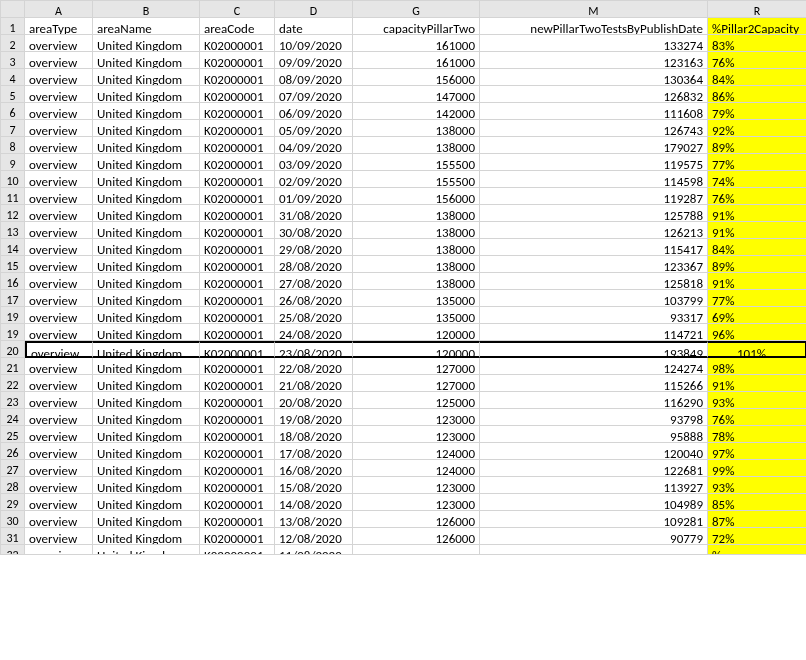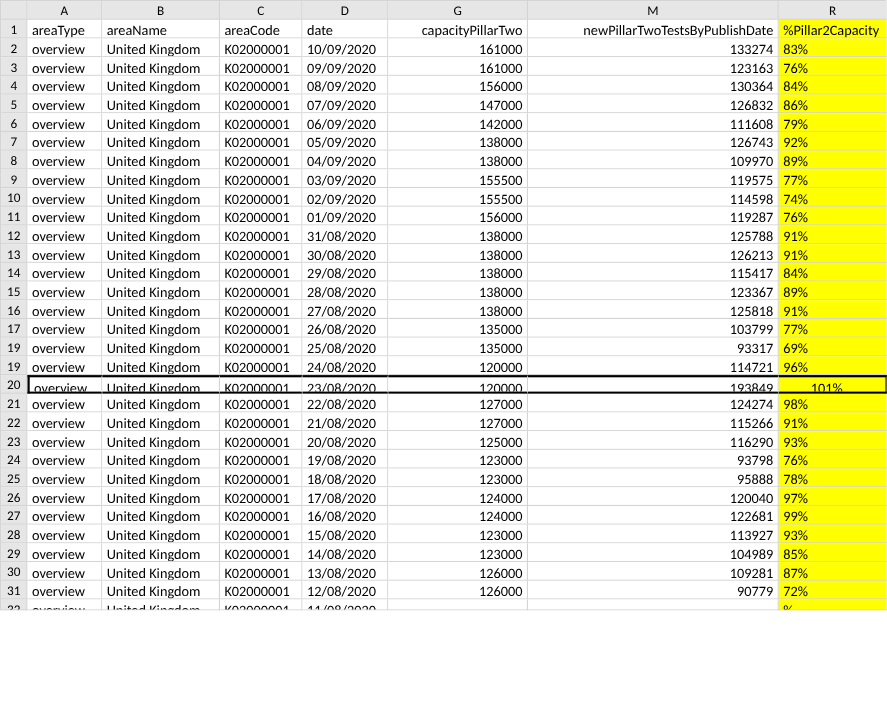--- a/index.html
+++ b/index.html
@@ -115,21 +115,21 @@
     <div class="cell ">05/09/2020</div>
     <div class="cell  num">138000</div>
     <div class="cell  num">126743</div>
     <div class="cell  hl pct">92%</div>
     <div class="cell row-header">8</div>
     <div class="cell ">overview</div>
     <div class="cell ">United Kingdom</div>
     <div class="cell ">K02000001</div>
     <div class="cell ">04/09/2020</div>
     <div class="cell  num">138000</div>
-    <div class="cell  num">109970</div>
+    <div class="cell  num">179027</div>
     <div class="cell  hl pct">89%</div>
     <div class="cell row-header">9</div>
     <div class="cell ">overview</div>
     <div class="cell ">United Kingdom</div>
     <div class="cell ">K02000001</div>
     <div class="cell ">03/09/2020</div>
     <div class="cell  num">155500</div>
     <div class="cell  num">119575</div>
     <div class="cell  hl pct">77%</div>
     <div class="cell row-header">10</div>

